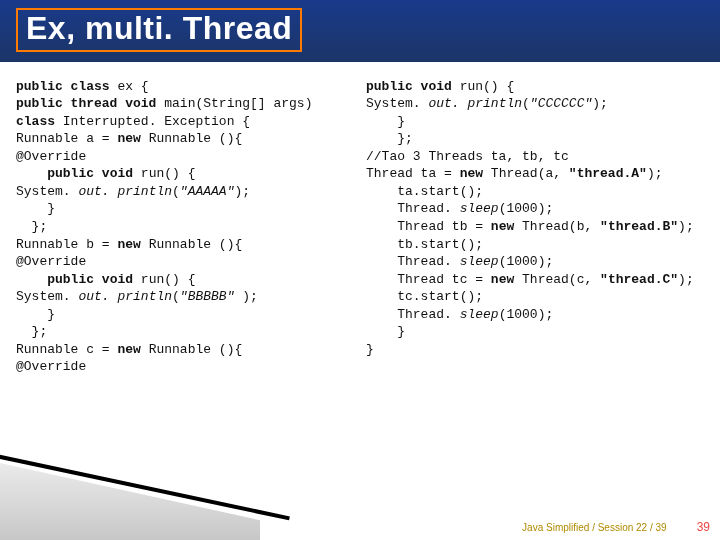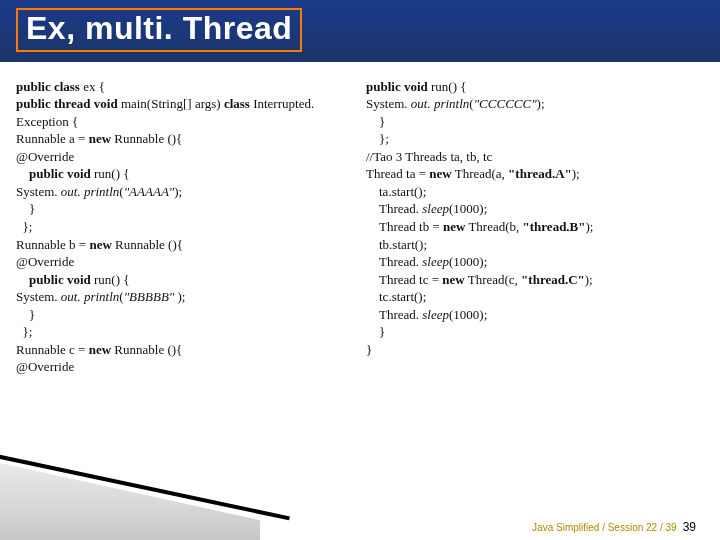--- a/index.html
+++ b/index.html
@@ -4,35 +4,35 @@
 <style>
   * { margin: 0; padding: 0; box-sizing: border-box; }
   html, body { width: 720px; height: 540px; font-family: Arial, sans-serif; background: #fff; overflow: hidden; }
   .slide { width: 720px; height: 540px; position: relative; display: flex; flex-direction: column; }
   .title-band { background: linear-gradient(#1a3a8a, #1b3568); color: #fff; padding: 8px 16px 10px; display: flex; align-items: flex-start; }
   .title-text { font-size: 32px; font-weight: 800; letter-spacing: 0.5px; line-height: 1.05; font-family: "Arial Black", Arial, sans-serif; }
   .title-outline { border: 2px solid #ff7a00; padding: 2px 8px 4px; display: inline-block; }
   .body { flex: 1; display: flex; flex-direction: row; padding: 16px 16px 8px; gap: 12px; }
   .col { flex: 1; }
   pre.code {
-    font-family: Liberation Serif, serif;
+    font-family: Liberation Mono, monospace;
     font-size: 13px;
     line-height: 1.35;
     white-space: pre-wrap;
     color: #111;
   }
   .code b { font-weight: 700; }
   .code .it { font-style: italic; }
   .footer {
     position: absolute;
-    bottom: 6px; right: 24px;
+    bottom: 6px; right: 10px;
     font-size: 10px; color: #b08a00;
     display: flex; align-items: baseline; gap: 6px;
   }
-  .footer .pg { font-size: 12px; color: #000000; font-weight: 400; }
+  .footer .pg { font-size: 12px; color: #ef4444; font-weight: 400; margin-left: 24px; }
   .wedge {
     position: absolute;
     left: 0; bottom: 0;
     width: 260px; height: 110px;
     background: linear-gradient(to top, rgba(0,0,0,0.22), rgba(0,0,0,0.02));
     clip-path: polygon(0% 30%, 100% 82%, 100% 100%, 0% 100%);
     pointer-events: none;
   }
   .wedge-line {
     position: absolute;

